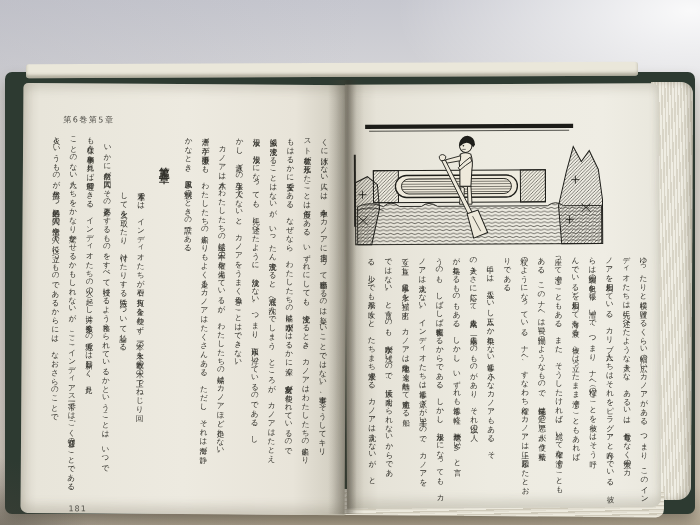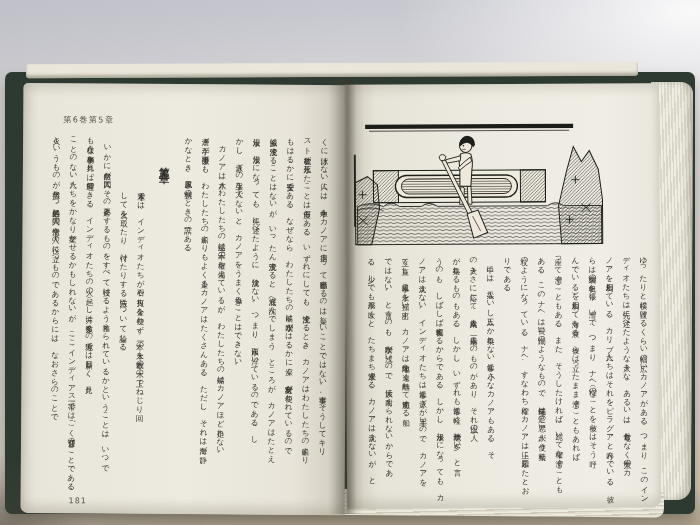--- a/index.html
+++ b/index.html
@@ -36,21 +36,21 @@
     box-shadow:inset 0 6px 8px rgba(145,140,122,.22), inset 0 -8px 10px rgba(145,140,122,.28);}
   .gutter{position:absolute;left:328px;top:80px;width:36px;height:434px;z-index:5;
     background:linear-gradient(90deg,rgba(70,65,52,0),rgba(70,65,52,.32) 42%,rgba(55,50,40,.45) 55%,rgba(70,65,52,.1) 80%,rgba(70,65,52,0));}
   .vtext{position:absolute;writing-mode:vertical-rl;text-orientation:upright;color:#33322c;}
   .col{margin:0;padding:0;font-size:7.6px;line-height:17px;letter-spacing:.2px;font-weight:500;}
   .left-cols{top:48px;right:14px;width:300px;height:390px;}
   .right-cols{top:168px;left:8px;width:298px;height:262px;}
   .chapter{margin:0 5px;padding-top:27px;font-size:10.5px;line-height:20px;font-weight:bold;letter-spacing:2.5px;}
   .intro{padding-top:55px;}
   .running-head{position:absolute;left:40px;top:31px;font-size:8px;letter-spacing:1.5px;color:#4c4b45;}
-  .page-num{position:absolute;left:48px;bottom:8px;font-size:8px;color:#55544d;letter-spacing:1px;}
+  .page-num{position:absolute;left:48px;bottom:0;font-size:8px;color:#55544d;letter-spacing:1px;}
   .woodcut{position:absolute;left:8px;top:36px;}
 </style>
 </head>
 <body>
 
 <div class="photo">
   <div class="bg-highlight"></div>
   <div class="desk-shadow"></div>
   <div class="book-shadow"></div>
   <div class="cover"></div>

